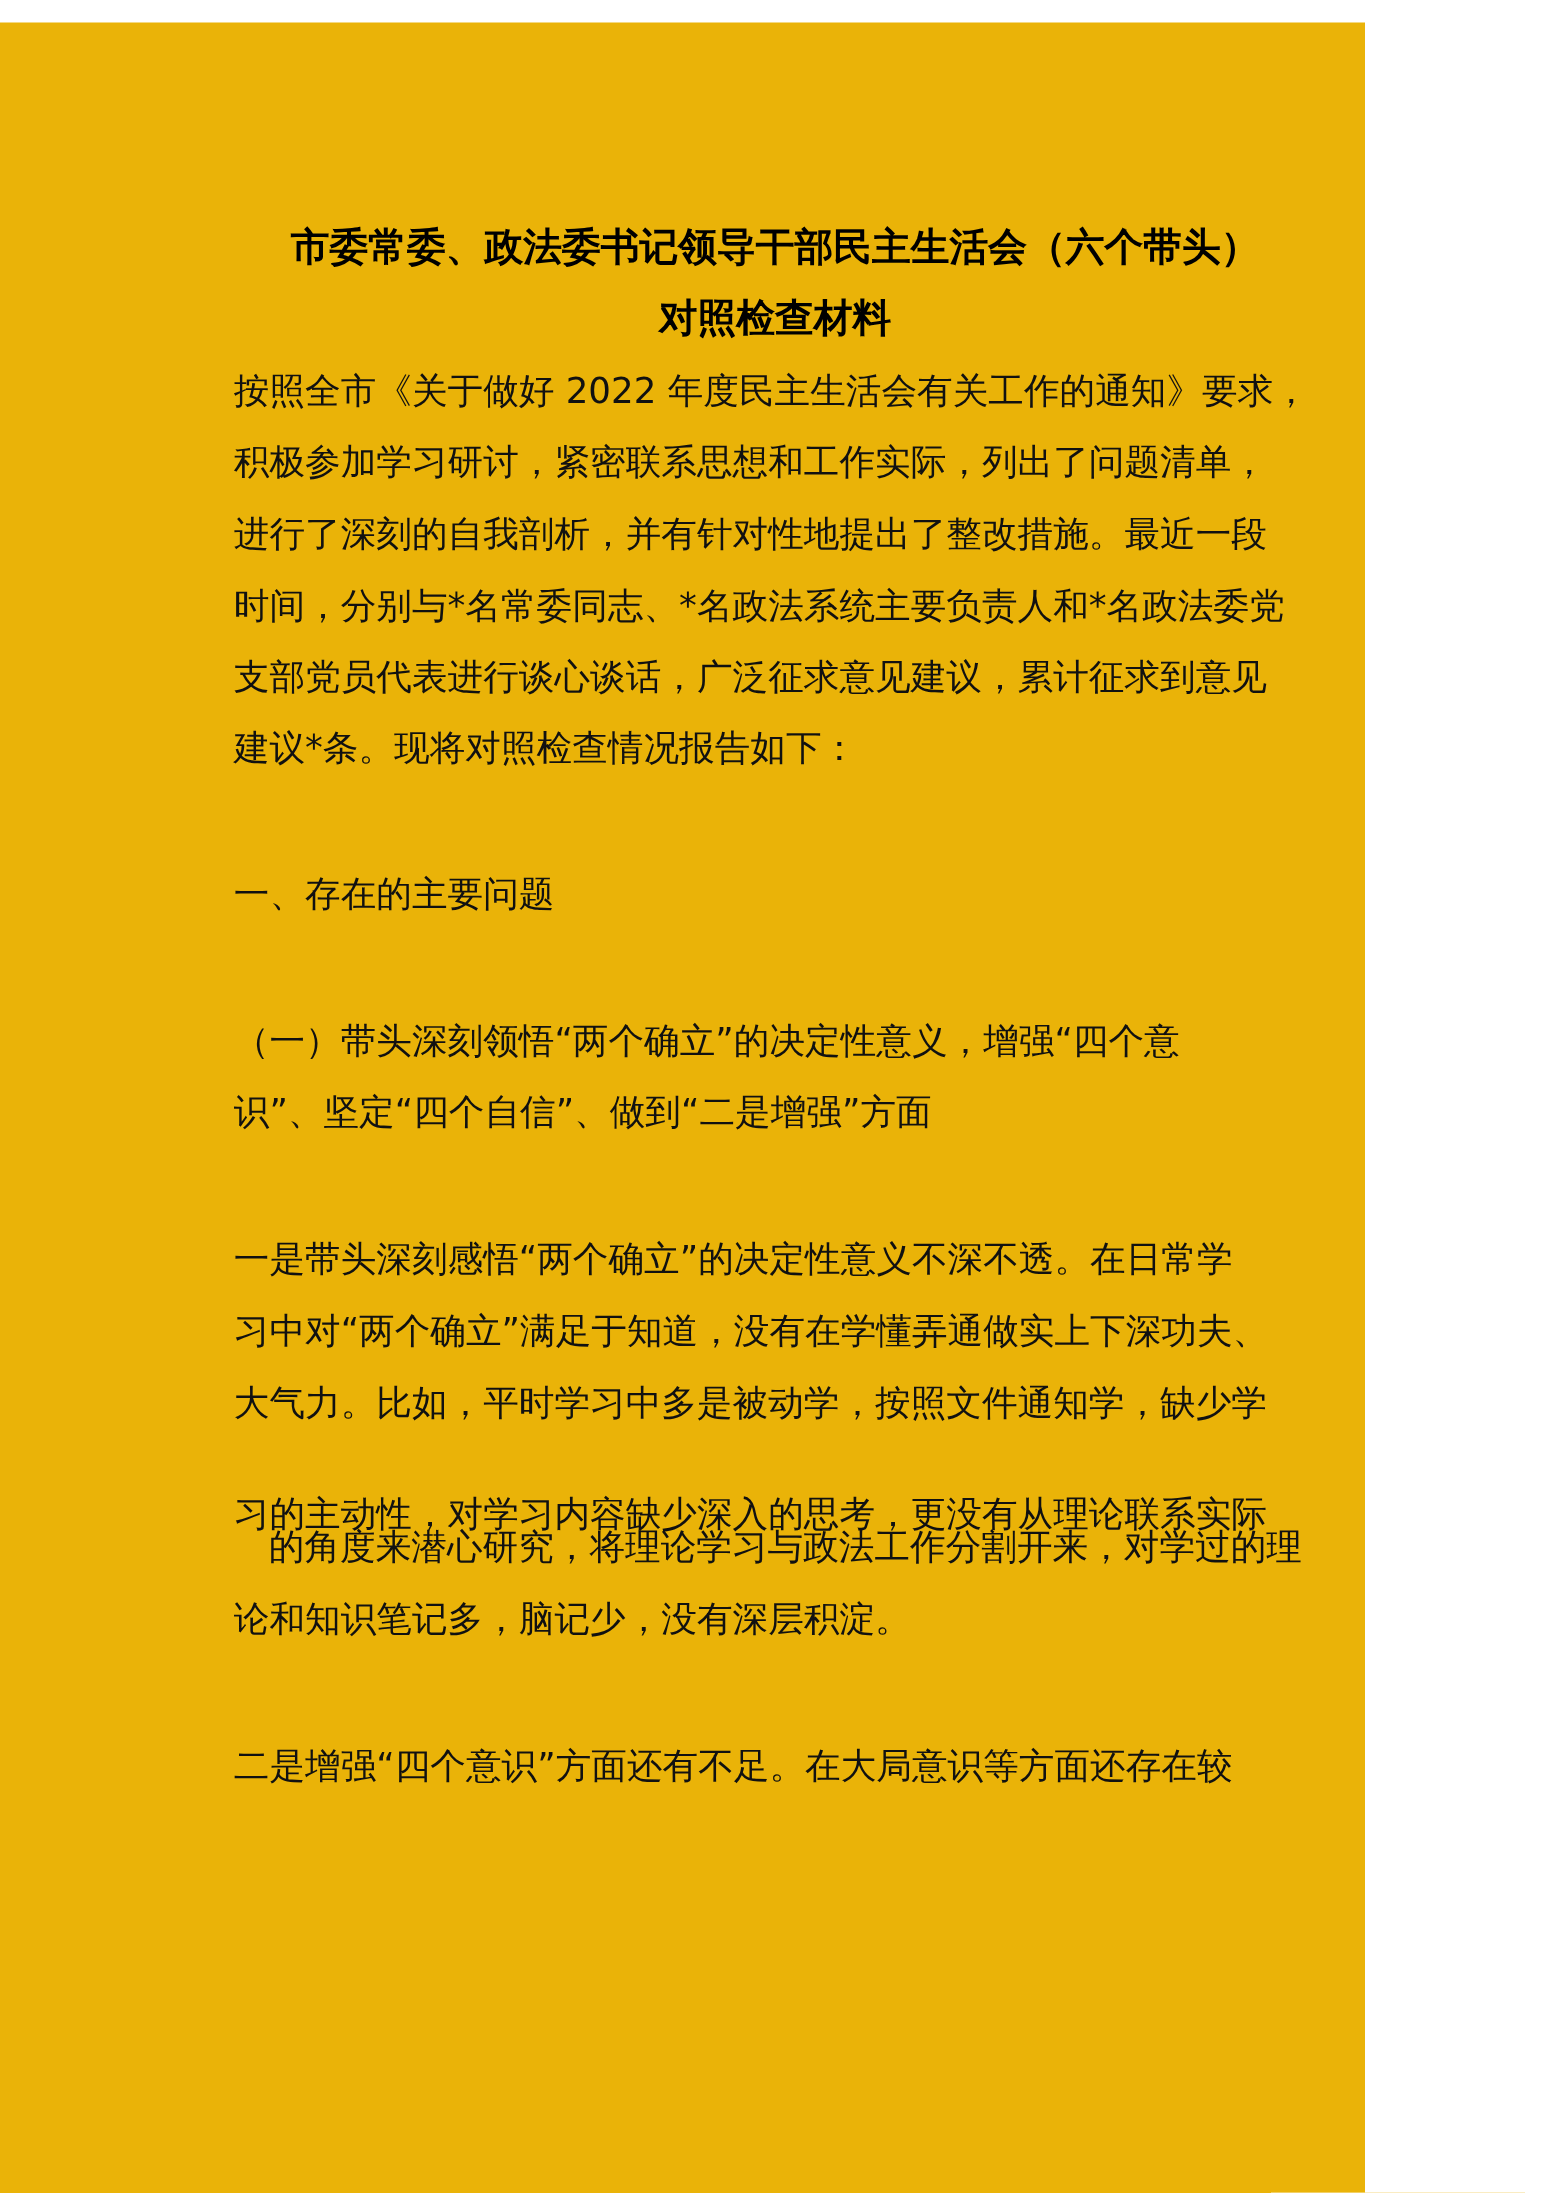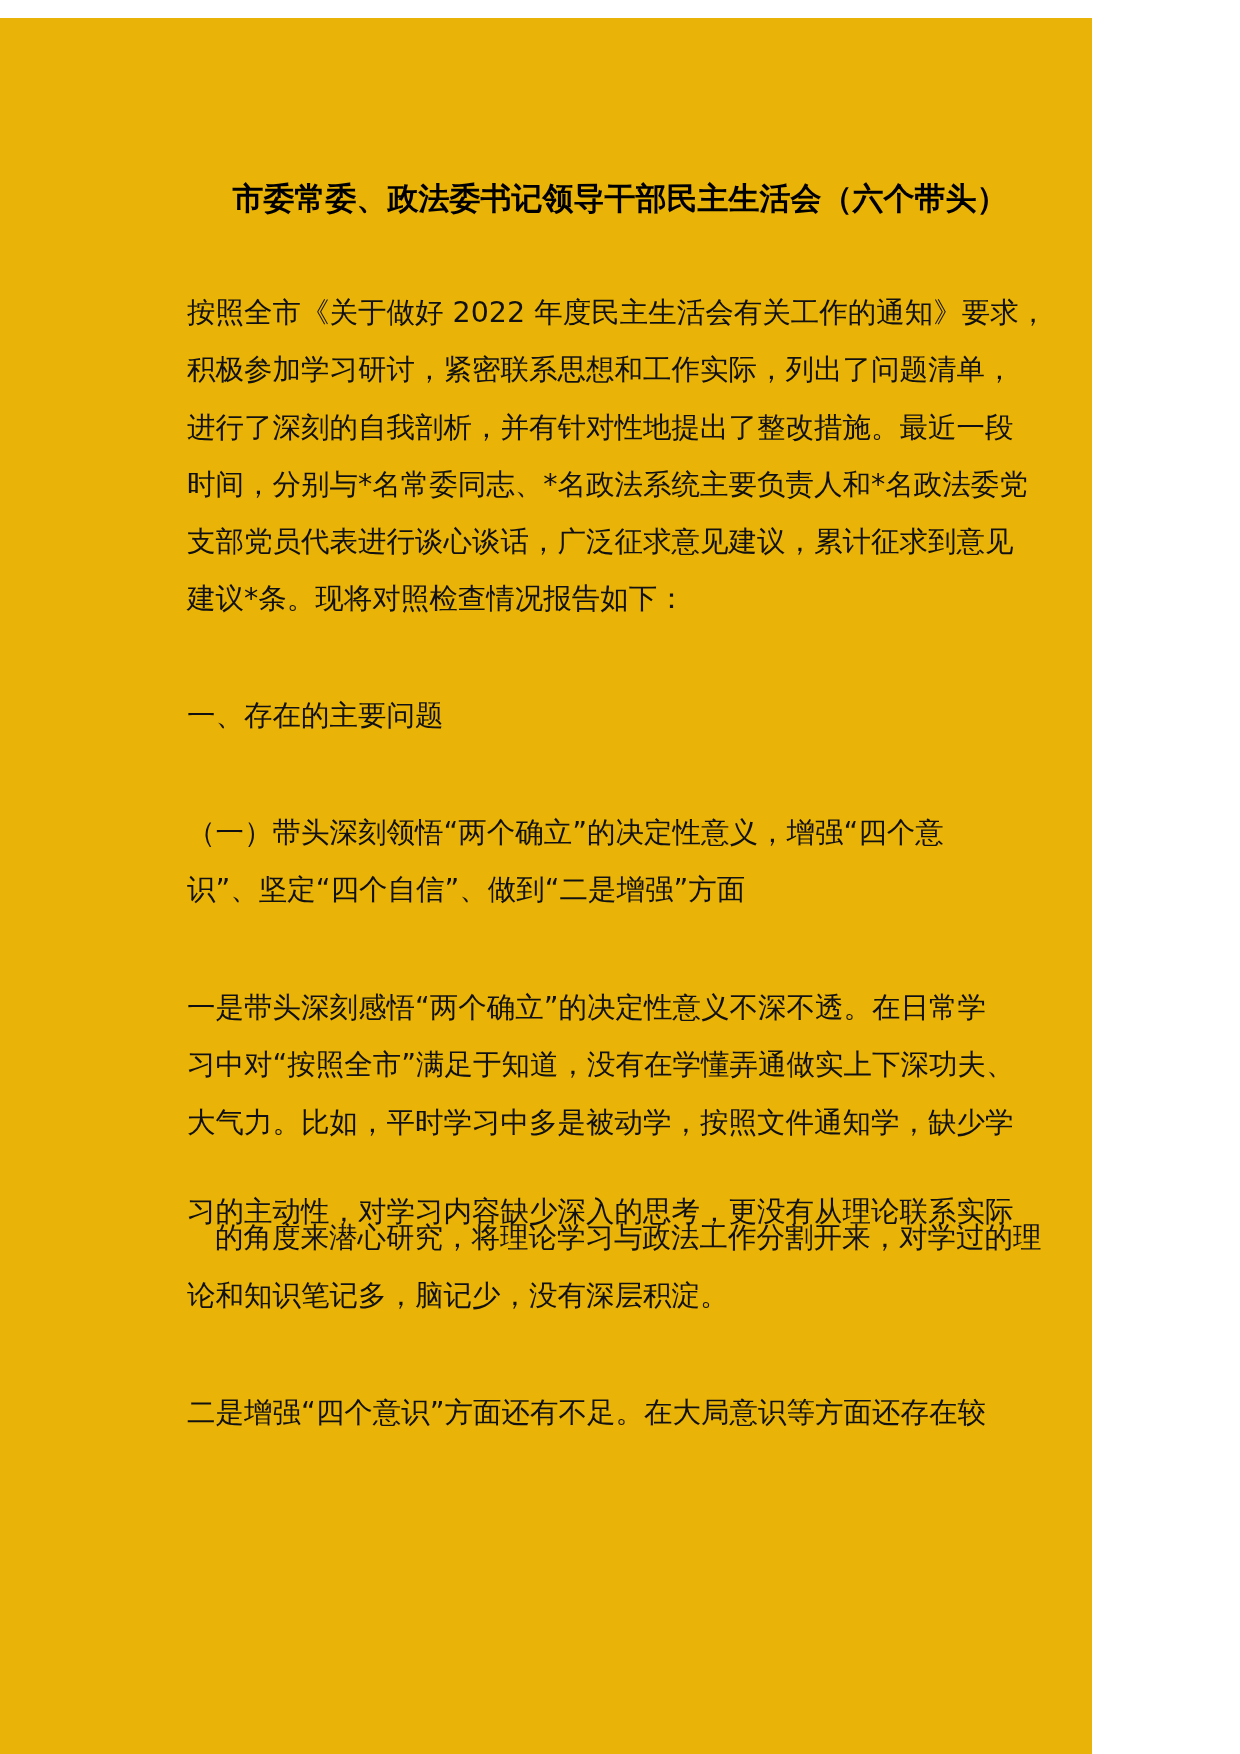--- a/index.html
+++ b/index.html
@@ -42,40 +42,41 @@
     white-space: nowrap;
     color: #111111;
   }
 </style>
 </head>
 <body>
 
 <div class="page">
 
   <div class="title" style="top:160px;">市委常委、政法委书记领导干部民主生活会（六个带头）</div>
+  <div class="title" style="top:217px;">对照检查材料</div>
 
   <div>
     <div class="line" style="top:276px;">按照全市《关于做好 2022 年度民主生活会有关工作的通知》要求，</div>
     <div class="line" style="top:333px;">积极参加学习研讨，紧密联系思想和工作实际，列出了问题清单，</div>
     <div class="line" style="top:391px;">进行了深刻的自我剖析，并有针对性地提出了整改措施。最近一段</div>
     <div class="line" style="top:448px;">时间，分别与*名常委同志、*名政法系统主要负责人和*名政法委党</div>
     <div class="line" style="top:505px;">支部党员代表进行谈心谈话，广泛征求意见建议，累计征求到意见</div>
     <div class="line" style="top:562px;">建议*条。现将对照检查情况报告如下：</div>
   </div>
 
   <div class="line" style="top:679px;">一、存在的主要问题</div>
 
   <div>
     <div class="line" style="top:796px;">（一）带头深刻领悟“两个确立”的决定性意义，增强“四个意</div>
     <div class="line" style="top:853px;">识”、坚定“四个自信”、做到“二是增强”方面</div>
   </div>
 
   <div>
     <div class="line" style="top:971px;">一是带头深刻感悟“两个确立”的决定性意义不深不透。在日常学</div>
-    <div class="line" style="top:1028px;">习中对“按照全市”满足于知道，没有在学懂弄通做实上下深功夫、</div>
+    <div class="line" style="top:1028px;">习中对“两个确立”满足于知道，没有在学懂弄通做实上下深功夫、</div>
     <div class="line" style="top:1086px;">大气力。比如，平时学习中多是被动学，按照文件通知学，缺少学</div>
     <div class="line" style="top:1143px;margin-top:32px;">习的主动性，对学习内容缺少深入的思考，更没有从理论联系实际</div>
     <div class="line" style="top:1201px;margin-left:28px;">的角度来潜心研究，将理论学习与政法工作分割开来，对学过的理</div>
     <div class="line" style="top:1259px;">论和知识笔记多，脑记少，没有深层积淀。</div>
   </div>
 
   <div>
     <div class="line" style="top:1376px;">二是增强“四个意识”方面还有不足。在大局意识等方面还存在较</div>
   </div>
 

